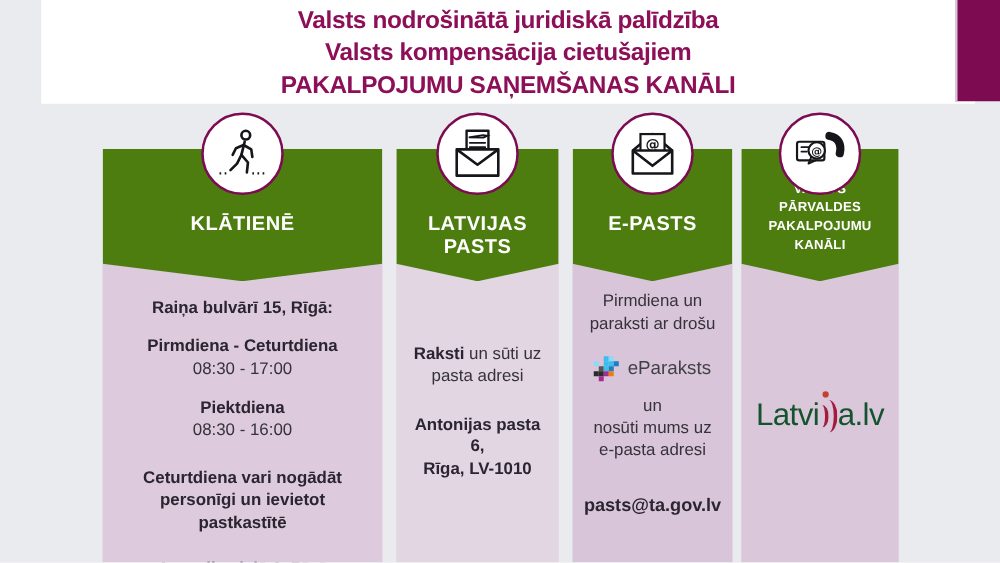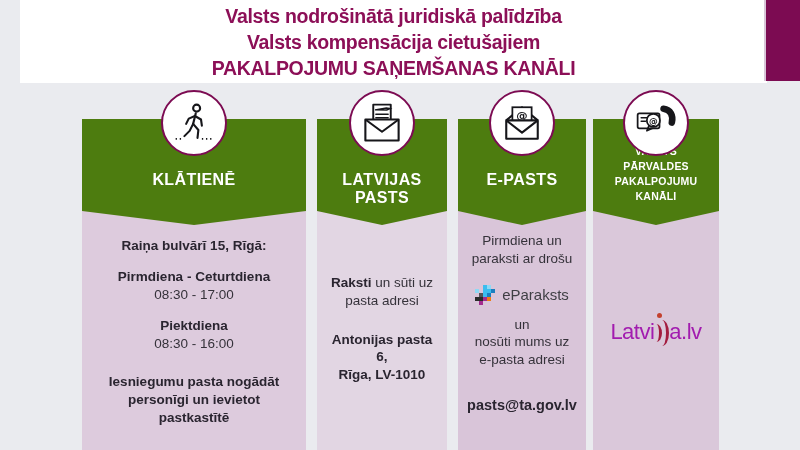--- a/index.html
+++ b/index.html
@@ -1,20 +1,20 @@
 <!DOCTYPE html>
 <html><head>
 <meta charset="utf-8">
 <style>
   html,body{margin:0;padding:0;}
   body{font-family:"Liberation Sans", sans-serif;}
   .stage{position:relative;width:800px;height:450px;background:#eaebef;overflow:hidden;}
 
   
-  .header-band{position:absolute;left:20px;top:0;width:747px;height:83px;background:#ffffff;
+  .header-band{position:absolute;left:33px;top:0;width:747px;height:83px;background:#ffffff;
     display:flex;flex-direction:column;justify-content:center;align-items:center;}
   .title-line{color:#8c0f57;font-weight:bold;font-size:19.5px;line-height:26px;letter-spacing:-0.3px;text-align:center;white-space:nowrap;}
   .corner-square{position:absolute;left:764px;top:0;width:36px;height:81px;background:#7c0b52;border-left:2px solid #d9c6d8;}
 
   
   .column{position:absolute;top:0;height:450px;}
   .panel{position:absolute;top:211px;bottom:0;left:0;right:0;text-align:center;color:#35323a;font-size:13.5px;line-height:1.32;}
   .banner{position:absolute;top:119px;left:0;right:0;height:106px;background:#4d7c0f;
     clip-path:polygon(0 0,100% 0,100% 86.8%,50% 100%,0 86.8%);}
   .banner-label{position:absolute;top:52px;left:0;right:0;text-align:center;color:#ffffff;
@@ -42,22 +42,22 @@
 
   
   .c3-line1{padding-top:21px !important;}
   .c3-eparaksts{margin-top:17px;display:flex;align-items:flex-start;justify-content:center;gap:7px;}
   .eparaksts-text{font-size:15px;color:#3f3f44;}
   .mosaic{display:grid;grid-template-columns:repeat(5,4px);grid-auto-rows:4px;}
   .c3-line2{margin-top:11px !important;}
   .c3-email{margin-top:27px !important;font-size:14.5px;}
 
   
-  .c4-logo{margin-top:103px;display:flex;align-items:center;justify-content:center;color:#a21caf;
-    font-size:22px;font-weight:500;letter-spacing:-0.5px;cursor:pointer;}
+  .c4-logo{margin-top:103px;display:flex;align-items:center;justify-content:center;color:#14532d;
+    font-size:25px;font-weight:500;letter-spacing:-0.5px;cursor:pointer;}
   .lv-j{position:relative;width:15px;height:36px;display:inline-block;}
   .lv-arc{position:absolute;border-right:3.2px solid #a31c3f;border-radius:50%;}
   .lv-arc.a1{width:11px;height:26px;top:6px;left:1px;}
   .lv-arc.a2{width:8px;height:18px;top:10px;left:-3px;}
   .lv-dot{position:absolute;width:5px;height:5px;border-radius:50%;background:#c3412e;top:-1px;left:3px;}
 </style>
 </head>
 <body>
 
 <div class="stage">
@@ -69,21 +69,21 @@
   </div>
   <div class="corner-square"></div>
 
   <div class="column" style="left:82px;width:224px;">
     <div class="panel" style="background:#ddcbdd;">
       <p class="b c1-intro">Raiņa bulvārī 15, Rīgā:</p>
       <p class="b c1-days">Pirmdiena - Ceturtdiena</p>
       <p>08:30 - 17:00</p>
       <p class="b c1-days2">Piektdiena</p>
       <p>08:30 - 16:00</p>
-      <p class="b c1-note">Iesniegumu pasta nogādāt personīgi un ievietot pastkastītē</p>
+      <p class="b c1-note">Ceturtdiena vari nogādāt personīgi un ievietot pastkastītē</p>
       <p class="b c1-addr2">Antonijas ielā 6, Rīgā</p>
     </div>
     <div class="banner">
       <div class="banner-label">KLĀTIENĒ</div>
     </div>
     <div class="circle">
       <svg viewBox="0 0 48 48">
         <g fill="none" stroke="#16161a" stroke-width="2.4" stroke-linecap="round" stroke-linejoin="round">
           <circle cx="27" cy="7" r="4"></circle>
           <path d="M26 13 C25 17 24 21 23 25"></path>

